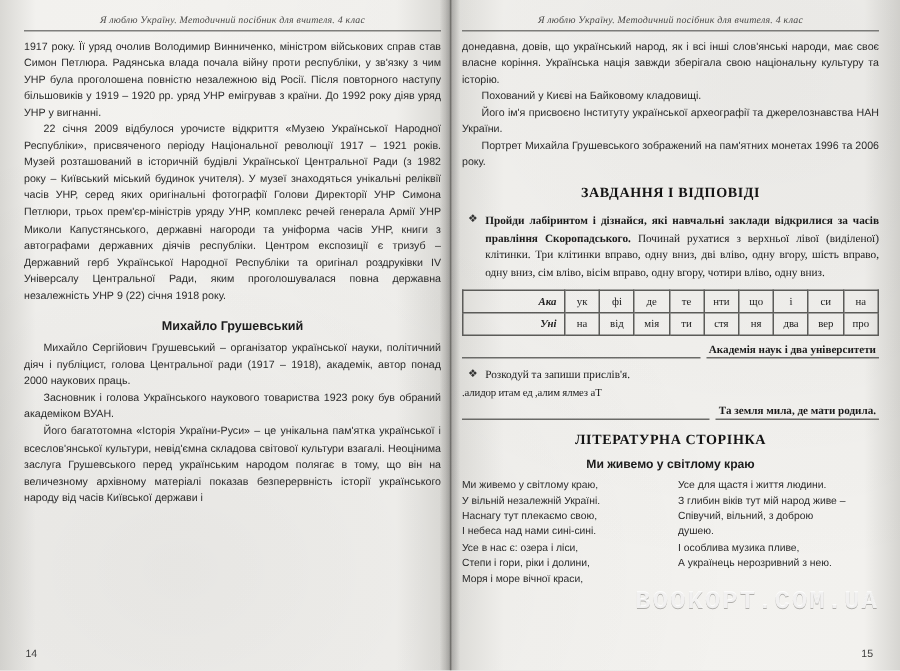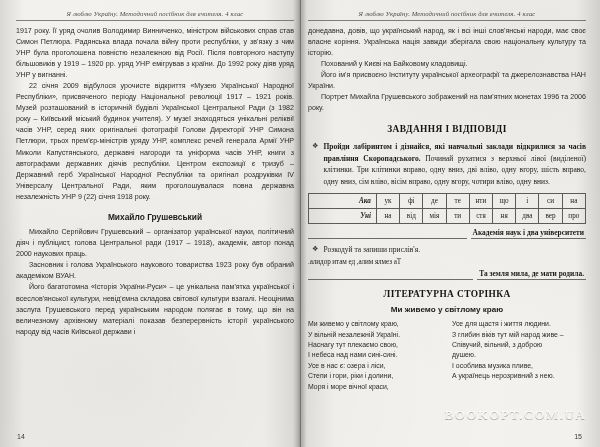--- a/index.html
+++ b/index.html
@@ -188,24 +188,24 @@
   }
   .divider{
     position:absolute;
     left:50%;top:0;bottom:0;width:1px;
     background:rgba(70,68,64,.45);
     margin-left:0px;
   }
   
   .watermark{
     position:absolute;
-    right:14px;bottom:24px;
-    font-family:Liberation Serif, serif;
-    font-weight:bold;
-    font-size:13px;
+    right:14px;bottom:36px;
+    font-family:Liberation Mono, monospace;
+    font-weight:bold;
+    font-size:17px;
     letter-spacing:1.4px;
     color:rgba(255,255,255,.82);
     text-shadow:0 1px 0 rgba(120,118,114,.55);
     pointer-events:none;
     white-space:nowrap;
   }
   .scan-noise{
     position:absolute;inset:0;
     background:
       radial-gradient(ellipse at 20% 85%, rgba(0,0,0,.05), rgba(0,0,0,0) 55%),

